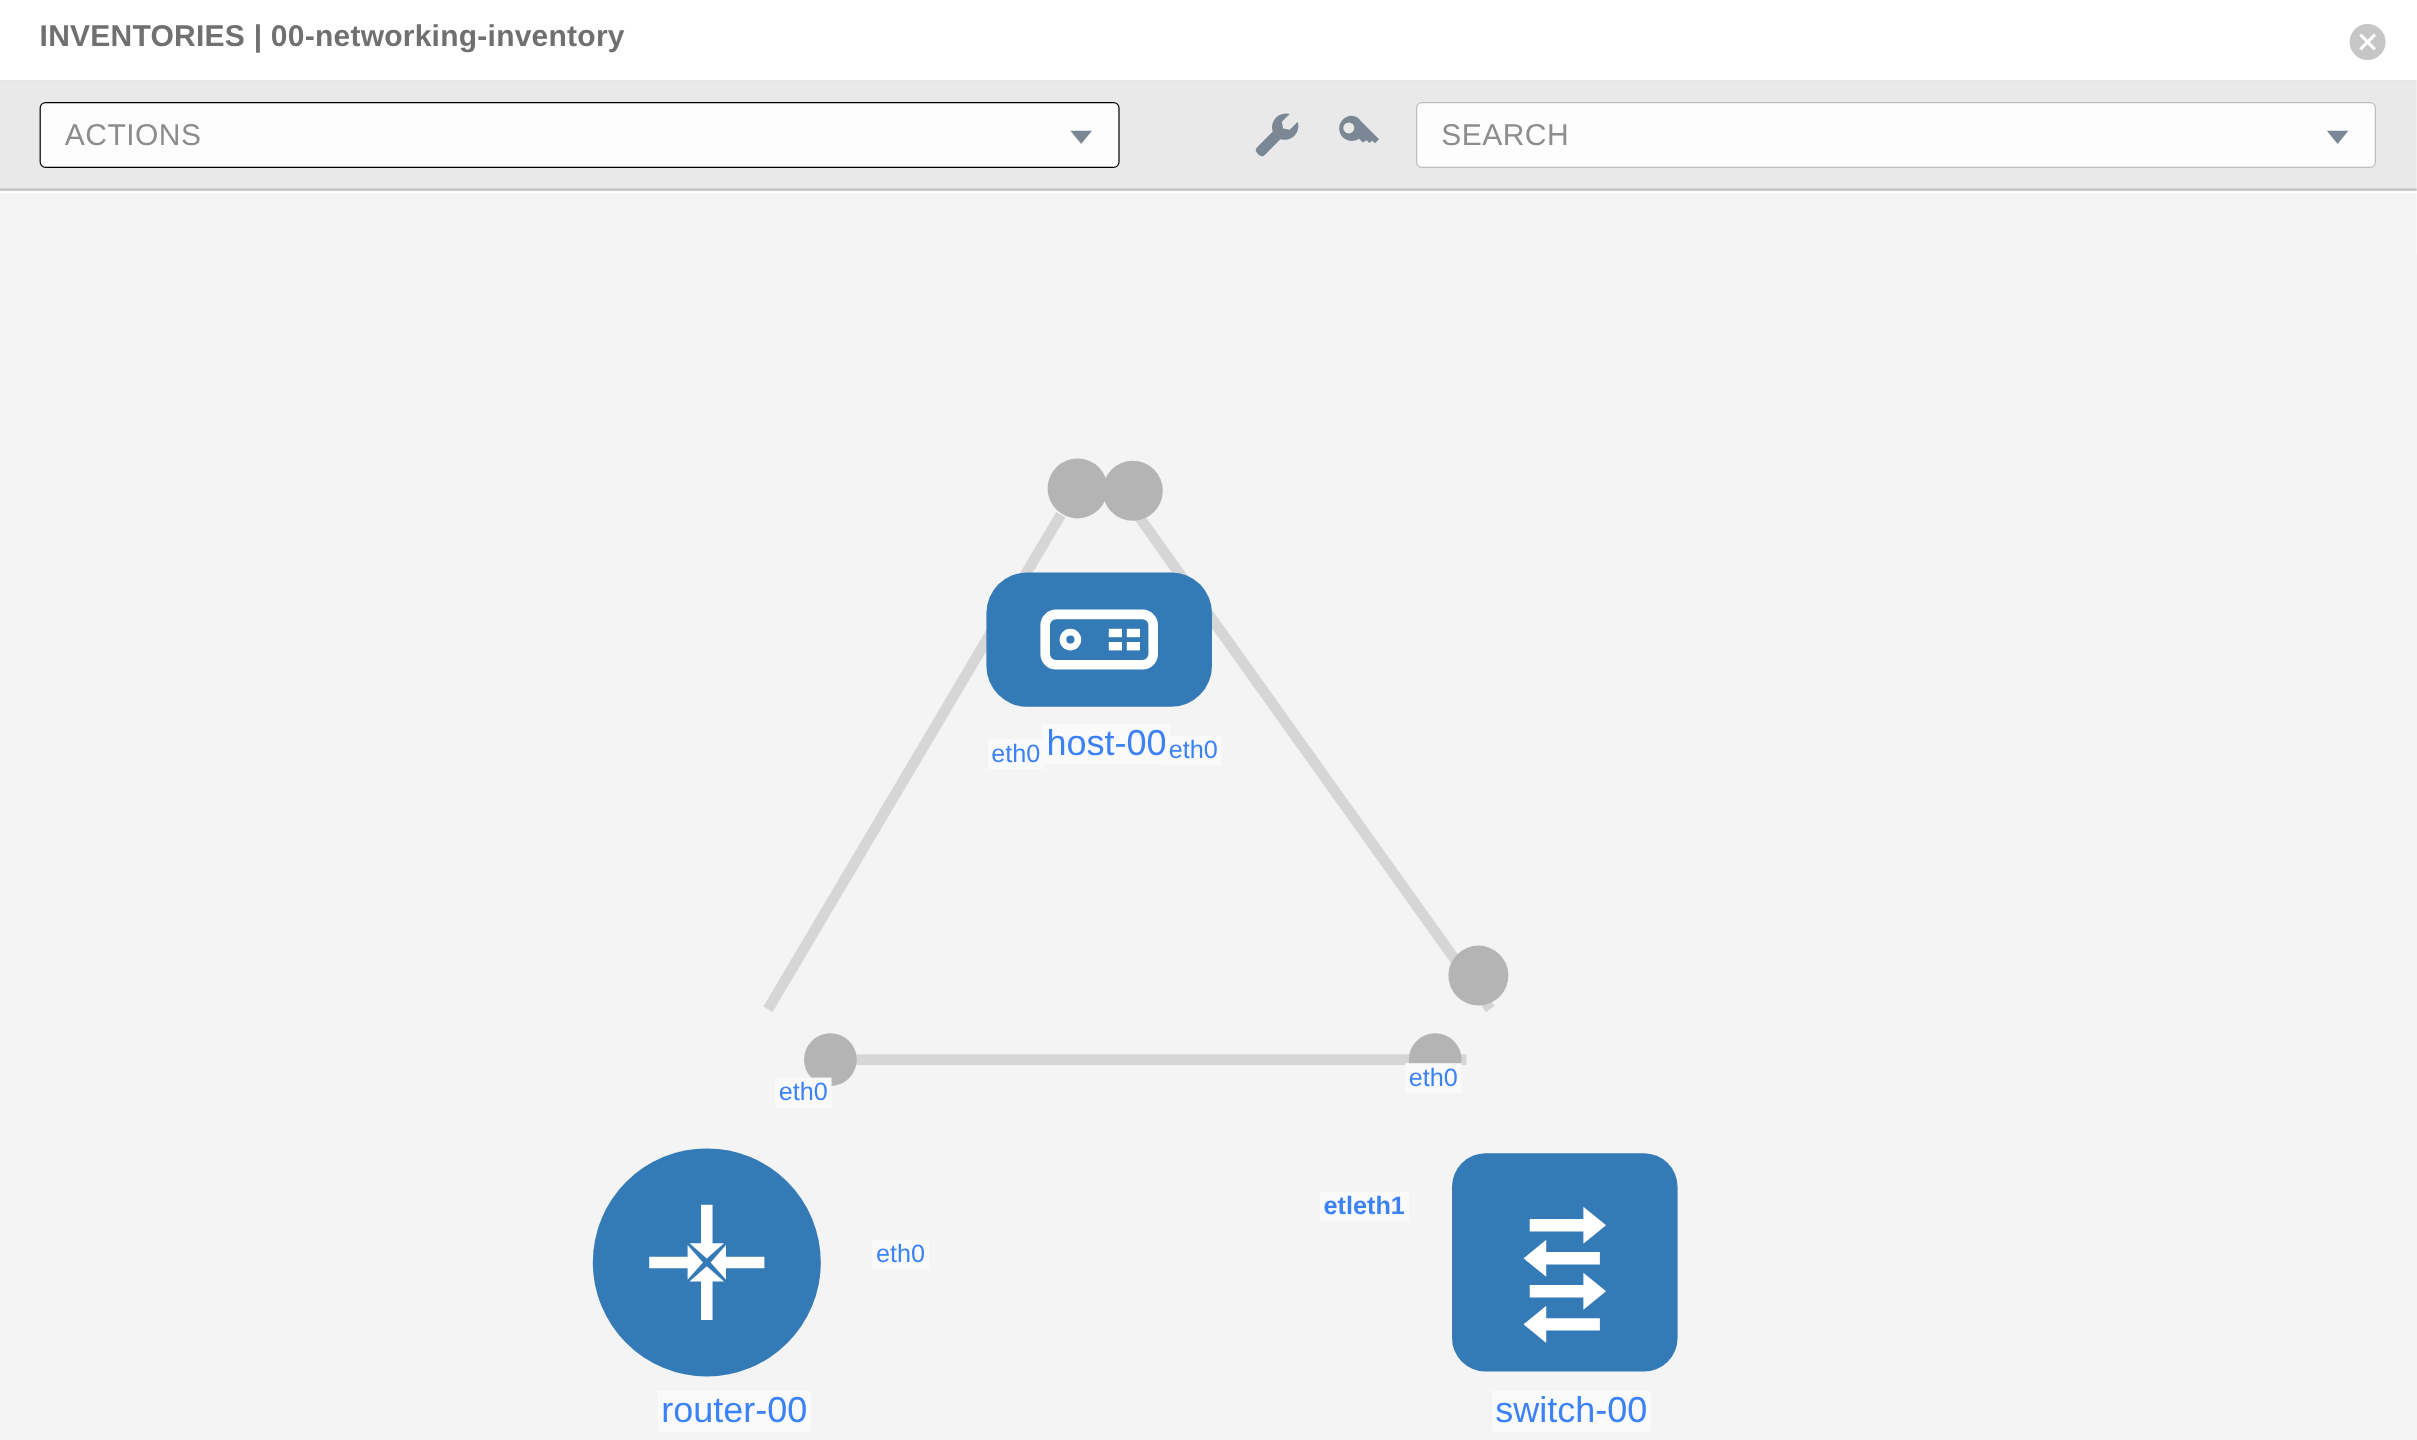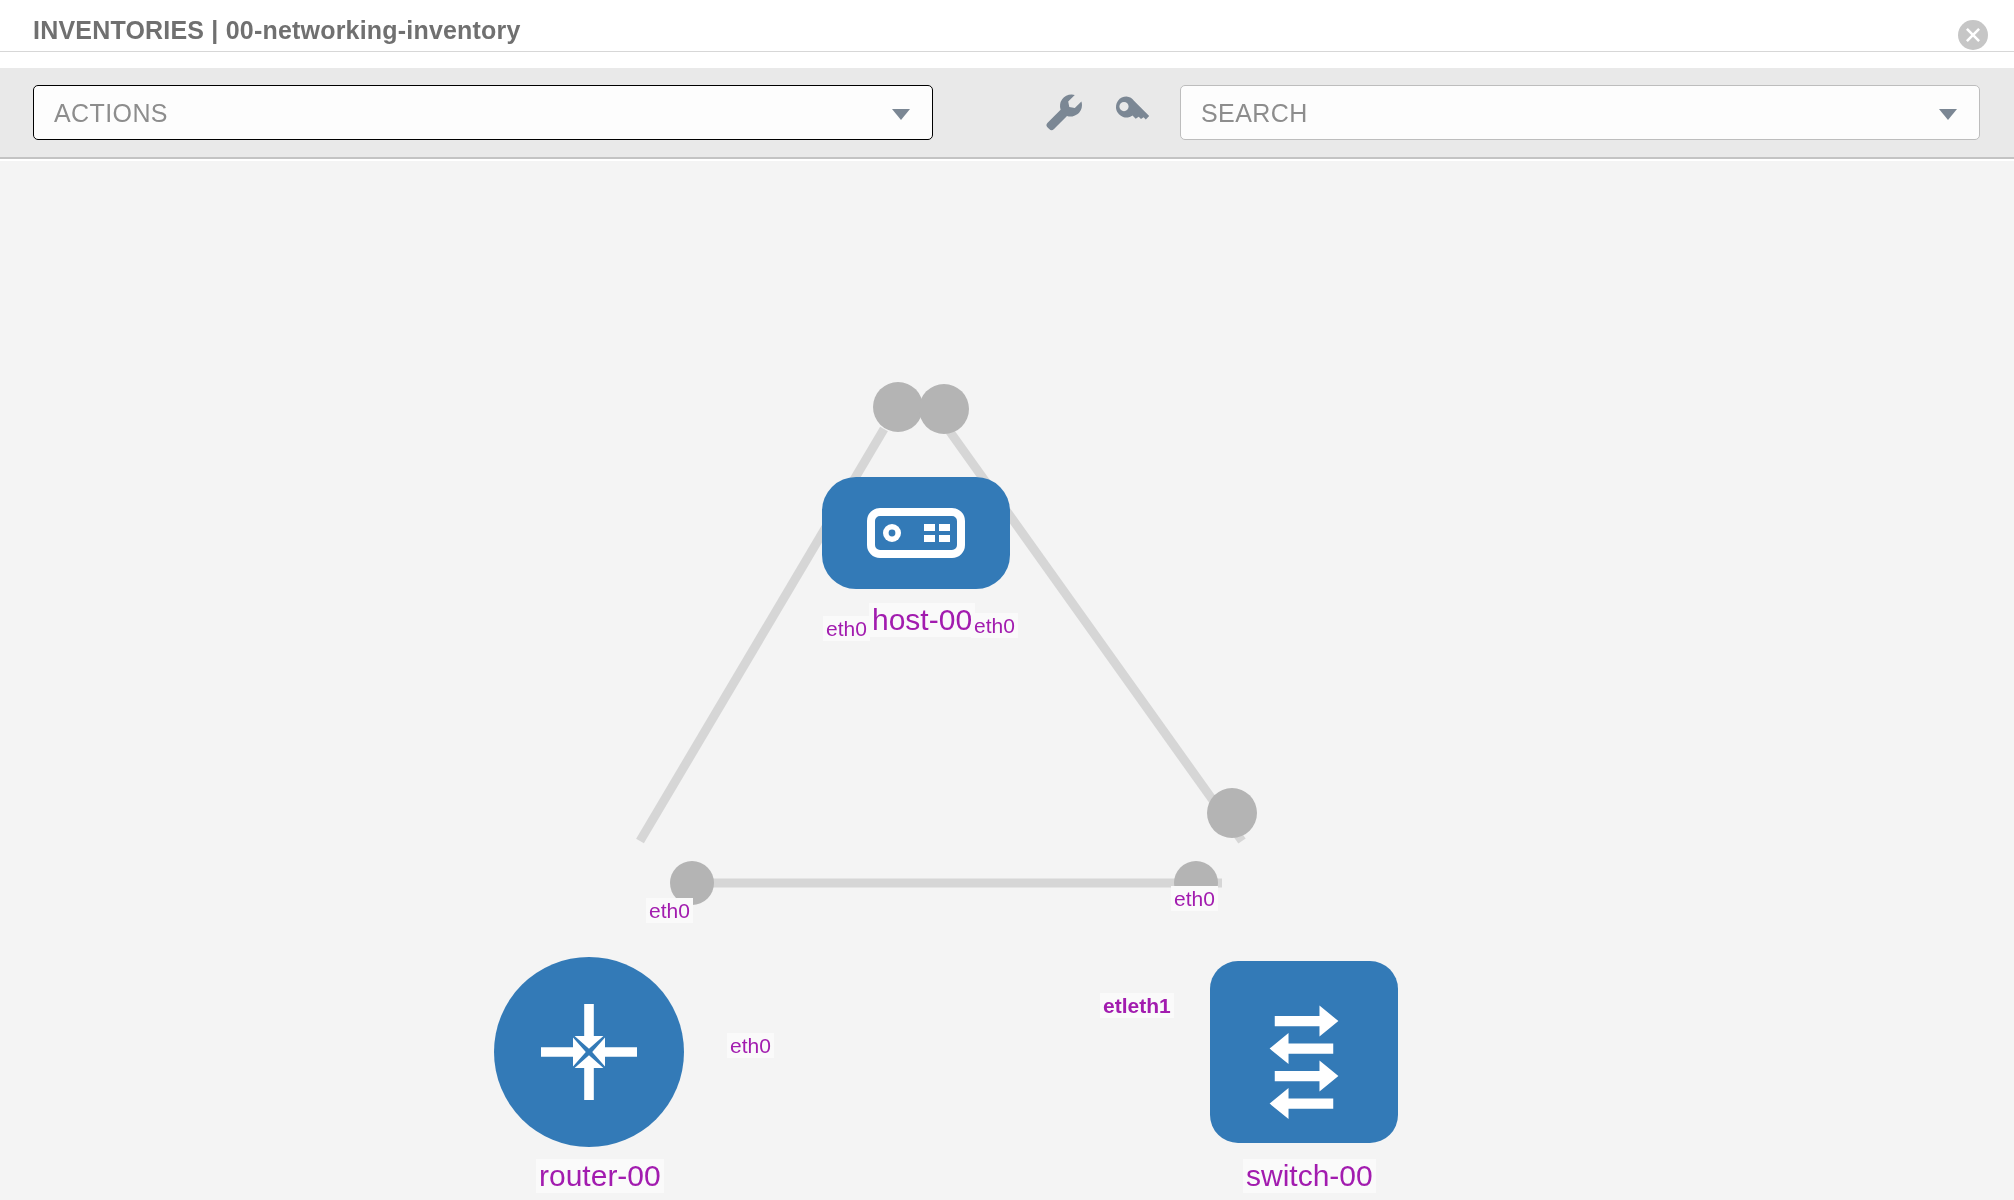--- a/index.html
+++ b/index.html
@@ -8,21 +8,21 @@
     overflow: hidden;
     background: #ffffff;
     font-family: "Liberation Sans", sans-serif;
   }
 
   #app { position: relative; width: 2014px; height: 1200px; }
 
   
   .header {
     position: absolute; left: 0; top: 0;
-    width: 2014px; height: 52px;
+    width: 2014px; height: 68px;
     background: #ffffff;
     border-bottom: 1px solid #d7d7d7;
   }
   .page-title {
     position: absolute; left: 33px; top: 16px;
     font-size: 25px; font-weight: bold;
     color: #707070;
     letter-spacing: 0.2px;
     white-space: nowrap;
   }
@@ -93,21 +93,21 @@
     width: 2014px; height: 1039px;
     background: #f4f4f4;
     overflow: hidden;
   }
   .topo-svg { position: absolute; left: 0; top: 0; }
 
   
   .nlabel {
     position: absolute;
     background: #fafafa;
-    color: #a21caf;
+    color: #3b82f6;
     white-space: nowrap;
     line-height: 1;
     padding: 2px 3px;
   }
   .nlabel.big  { font-size: 30px; text-align: right; }
   .nlabel.port { font-size: 21px; }
 </style>
 </head>
 <body>
 
@@ -218,17 +218,17 @@
     <div class="nlabel port" style="left:823px; top:455px;">eth0</div>
     <div class="nlabel big" style="left:869px; top:442px;">host-00</div>
     <div class="nlabel port" style="left:971px; top:452px;">eth0</div>
 
     <div class="nlabel port" style="left:646px; top:737px;">eth0</div>
     <div class="nlabel port" style="left:1171px; top:725px;">eth0</div>
 
     <div class="nlabel port" style="left:727px; top:872px;">eth0</div>
     <div class="nlabel port" style="left:1100px; top:832px;font-weight:bold;">etleth1</div>
 
-    <div class="nlabel big" style="left:536px; top:998px;">router-00</div>
+    <div class="nlabel big" style="left:548px; top:998px;">router-00</div>
     <div class="nlabel big" style="left:1243px; top:998px;">switch-00</div>
 
   </div>
 </div>
 
 </body></html>

